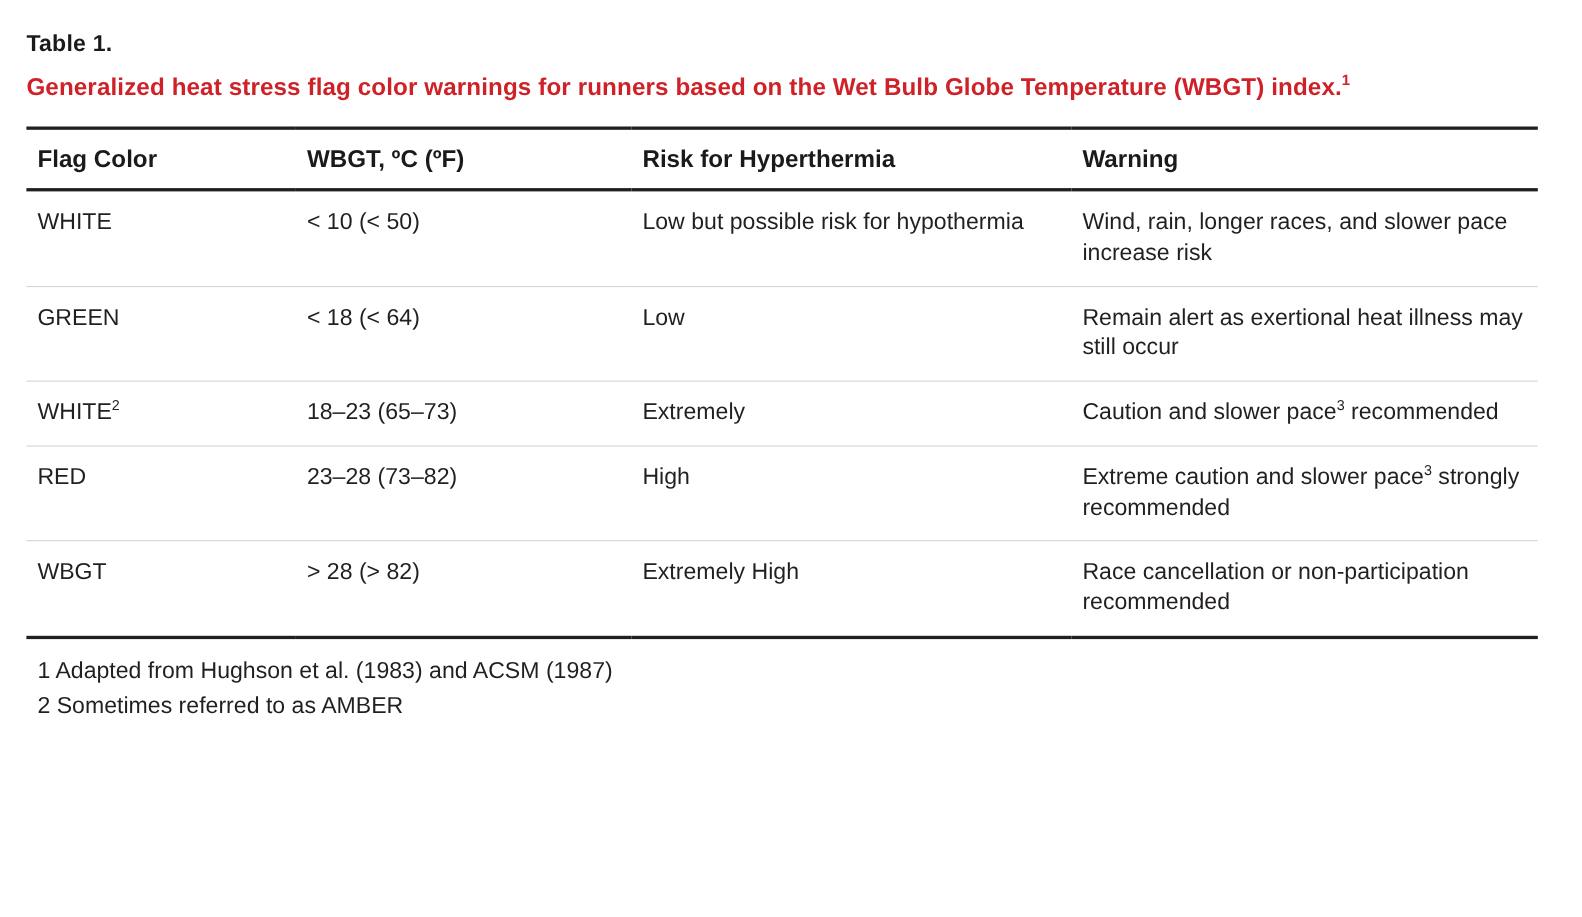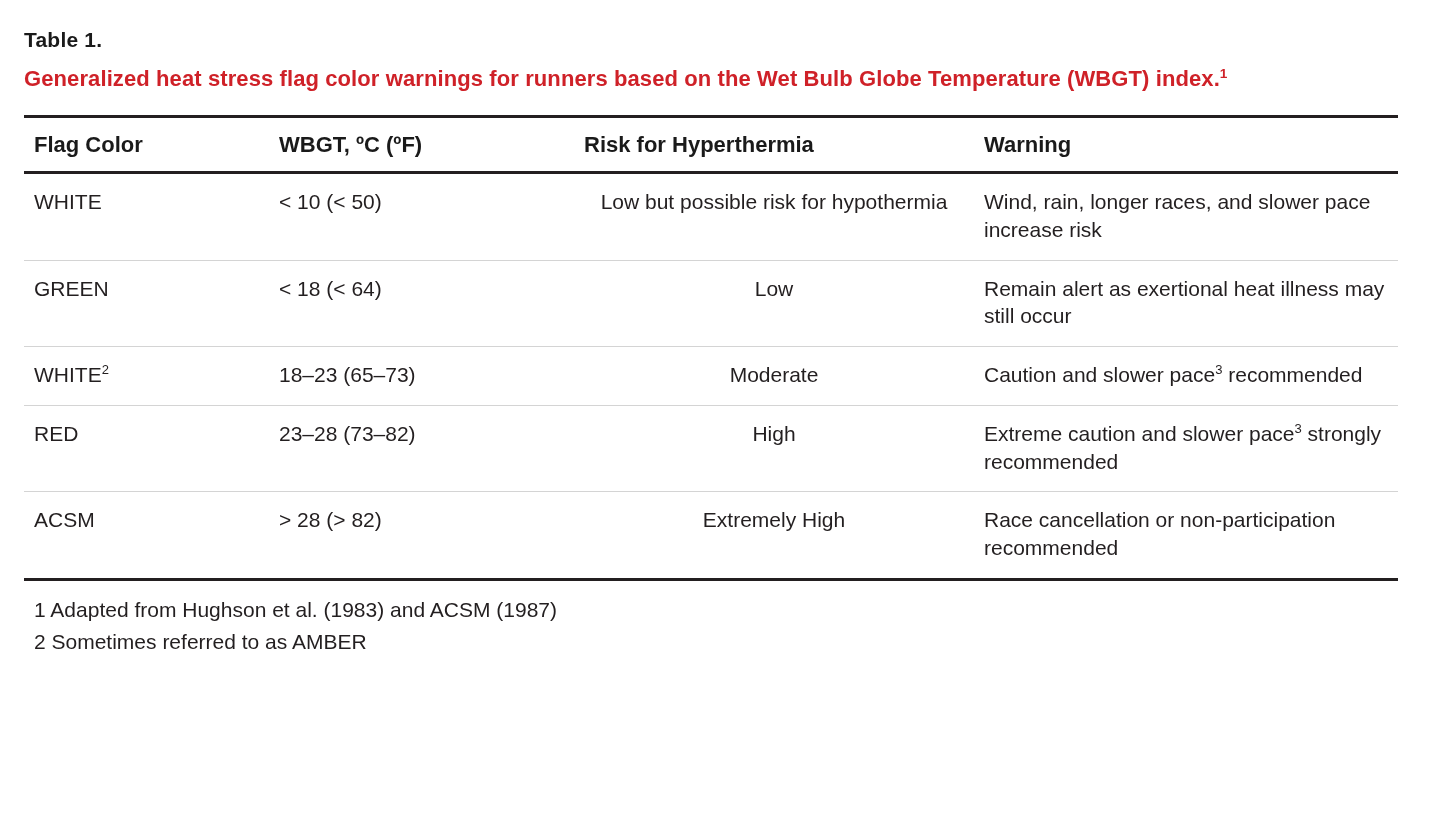--- a/index.html
+++ b/index.html
@@ -68,21 +68,21 @@
   table.heat-table tbody tr:last-child td {
     border-bottom: 3px solid #231f20;
   }
   td sup, th sup {
     font-size: 0.62em;
     vertical-align: super;
     line-height: 0;
   }
   .col-flag   { width: 225px; padding-left: 10px !important; }
   .col-wbgt   { width: 285px; }
-  .col-risk   { width: 380px; text-align: center; }
+  .col-risk   { width: 380px; }
   .col-warn   { width: auto; }
   .footnotes {
     margin-top: 14px;
     font-size: 21px;
     line-height: 1.42;
     color: #231f20;
     padding-left: 10px;
     max-width: 1370px;
   }
   .footnote {
@@ -116,31 +116,31 @@
       </tr>
       <tr>
         <td class="col-flag"><span>GREEN</span></td>
         <td class="col-wbgt">&lt; 18 (&lt; 64)</td>
         <td class="col-risk">Low</td>
         <td class="col-warn">Remain alert as exertional heat illness may still occur</td>
       </tr>
       <tr>
         <td class="col-flag"><span>WHITE</span><sup>2</sup></td>
         <td class="col-wbgt">18–23 (65–73)</td>
-        <td class="col-risk">Moderate</td>
+        <td class="col-risk">Extremely</td>
         <td class="col-warn"><span>Caution and slower pace</span><sup>3</sup><span> recommended</span></td>
       </tr>
       <tr>
         <td class="col-flag"><span>RED</span></td>
         <td class="col-wbgt">23–28 (73–82)</td>
         <td class="col-risk">High</td>
         <td class="col-warn"><span>Extreme caution and slower pace</span><sup>3</sup><span> strongly recommended</span></td>
       </tr>
       <tr>
-        <td class="col-flag"><span>ACSM</span></td>
+        <td class="col-flag"><span>WBGT</span></td>
         <td class="col-wbgt">&gt; 28 (&gt; 82)</td>
         <td class="col-risk">Extremely High</td>
         <td class="col-warn">Race cancellation or non-participation recommended</td>
       </tr>
     </tbody>
   </table>
 
   <div class="footnotes">
     <p class="footnote">1 Adapted from Hughson et al. (1983) and ACSM (1987)</p>
     <p class="footnote">2 Sometimes referred to as AMBER</p>

